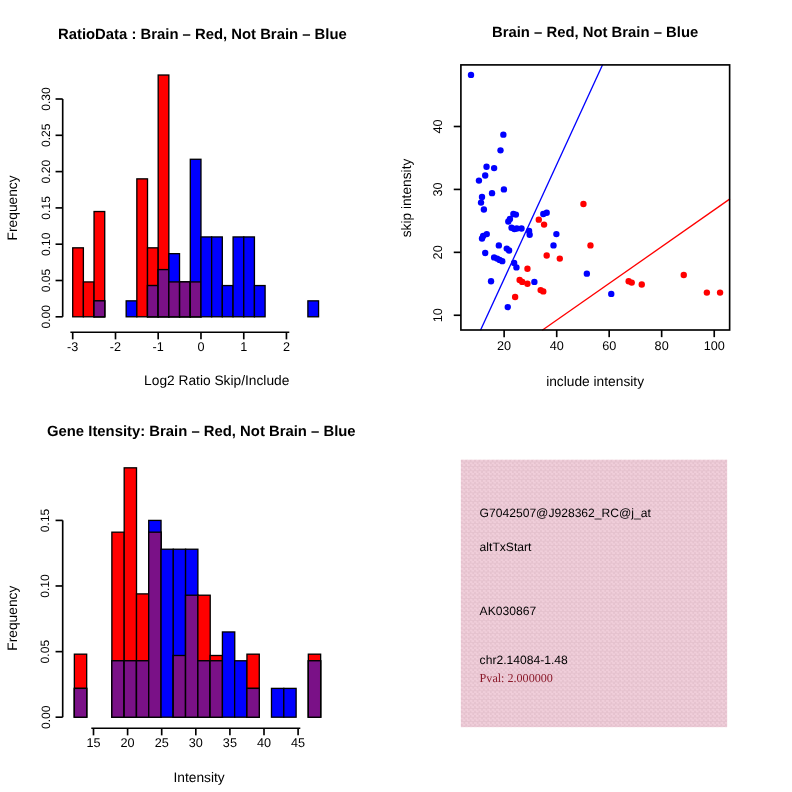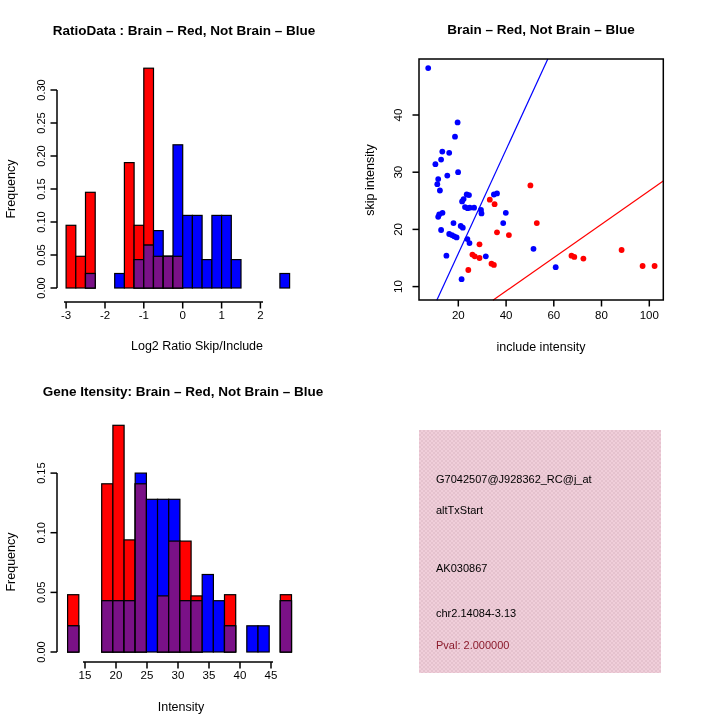--- a/index.html
+++ b/index.html
@@ -244,20 +244,20 @@
           <text x="240.0" y="679" font-size="11.5" text-anchor="middle" fill="#000000">40</text>
           <line x1="271.0" y1="662" x2="271.0" y2="668.5" stroke="#000" stroke-width="1.5"></line>
           <text x="271.0" y="679" font-size="11.5" text-anchor="middle" fill="#000000">45</text>
         </g>
       <text class="title" x="183" y="396" text-anchor="middle">Gene Itensity: Brain – Red, Not Brain – Blue</text>
       <text class="axlab" x="181" y="711" text-anchor="middle">Intensity</text>
       <text class="axlab" x="15" y="562" text-anchor="middle" transform="rotate(-90 15 562)">Frequency</text>
     </g>
   </svg>
 
-  <div class="infobox" style="background-color: rgb(229, 194, 206); margin-top: 12px;">
+  <div class="infobox" style="background-color: rgb(229, 194, 206);">
     <div class="il" style="top:43px">G7042507@J928362_RC@j_at</div>
     <div class="il" style="top:74px">altTxStart</div>
     <div class="il" style="top:132px">AK030867</div>
-    <div class="il" style="top:177px">chr2.14084-3.13</div>
-    <div class="il pval" style="top: 209px; color: rgb(139, 26, 43);">Pval: 2.000000</div>
+    <div class="il" style="top:177px">chr2.14084-1.48</div>
+    <div class="il pval" style="top: 193px; color: rgb(139, 26, 43); font-family: Liberation Serif, serif;">Pval: 2.000000</div>
   </div>
 </div>
 
 </body></html>

